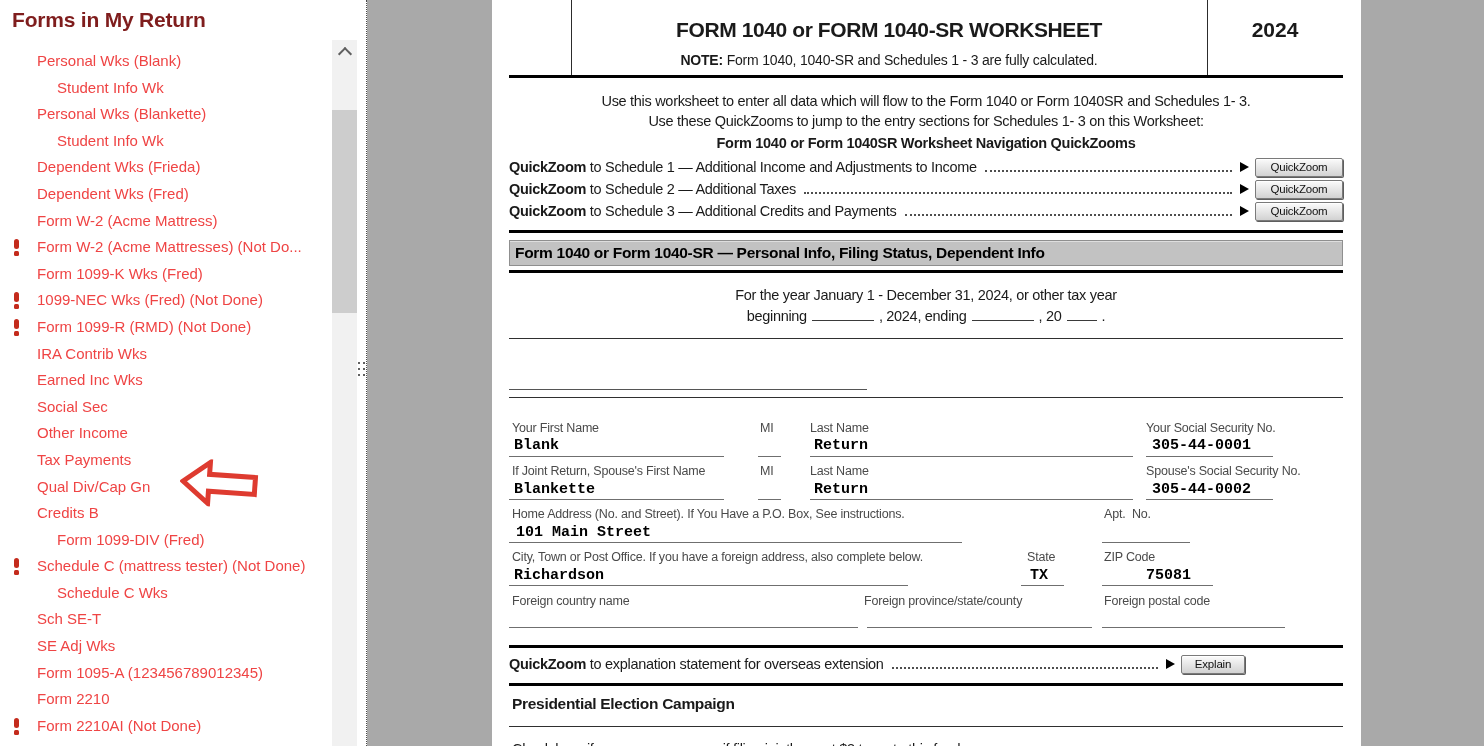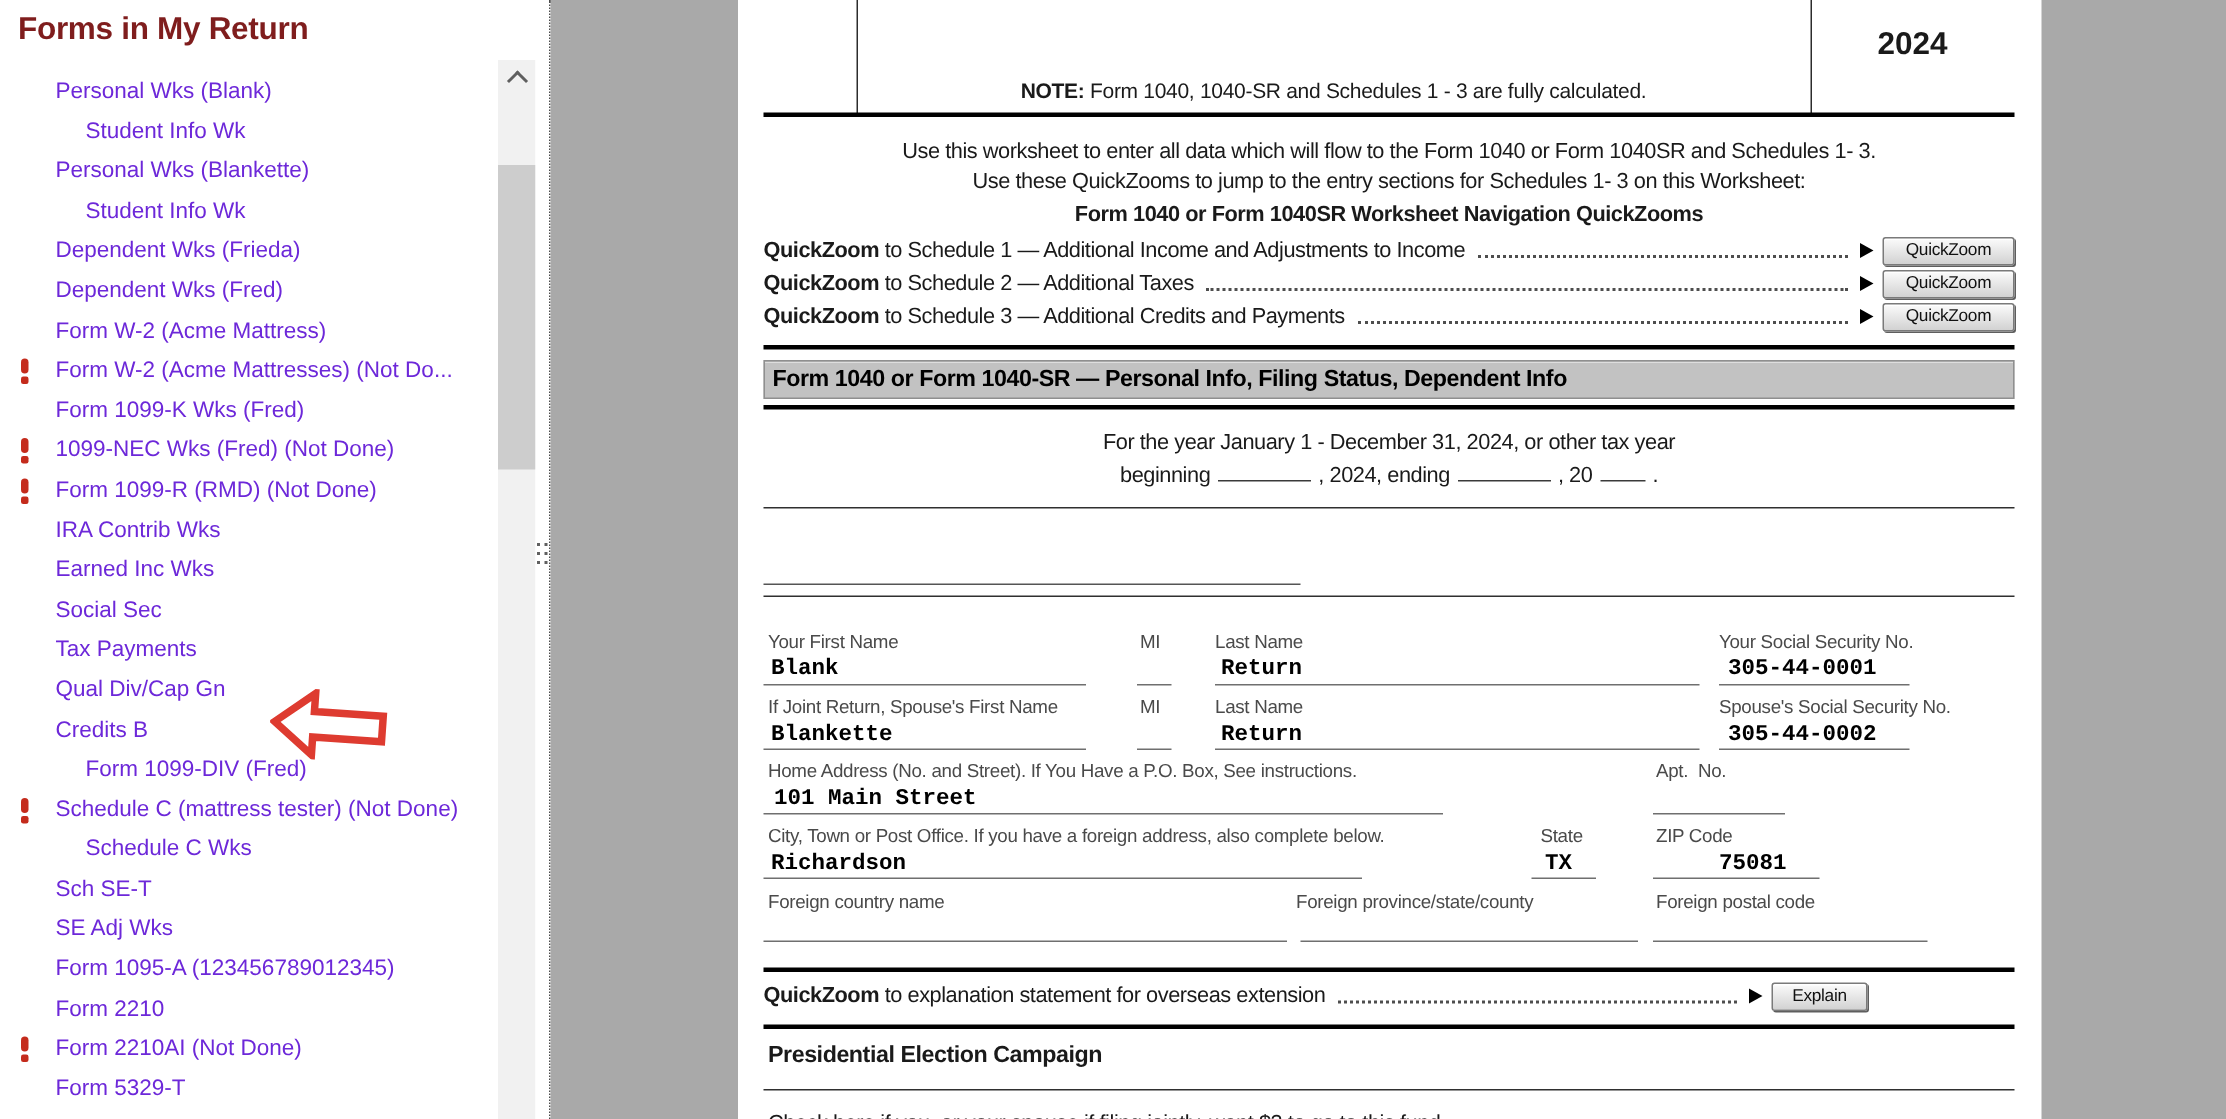--- a/index.html
+++ b/index.html
@@ -4,21 +4,21 @@
 <style>
   html,body { margin:0; padding:0; }
   #app {
     position:relative; width:1484px; height:746px; overflow:hidden;
     background:#fff; font-family:"Liberation Sans", sans-serif; color:#1a1a1a;
   }
   
   .sidebar { position:absolute; left:0; top:0; width:333px; height:746px; background:#fff; overflow:hidden; }
   .sb-title { position:absolute; left:12px; top:8px; margin:0; font-size:21px; font-weight:700; color:#7f1d1d; letter-spacing:-0.2px; }
   .forms-list { position:absolute; left:0; top:48px; width:100%; }
-  .form-item { position:relative; height:26.6px; line-height:26.6px; font-size:15px; color:#6d28d9; padding-left:37px; white-space:nowrap; cursor:default; }
+  .form-item { position:relative; height:26.6px; line-height:26.6px; font-size:15px; color:#ef4444; padding-left:37px; white-space:nowrap; cursor:default; }
   .form-item.indent { padding-left:57px; }
   .alert-ic { position:absolute; left:13px; top:5px; width:7px; height:17px; }
   .alert-ic .bar { position:absolute; left:1px; top:0; width:5px; height:10px; background:#c42b1c; border-radius:2.5px; }
   .alert-ic .dot { position:absolute; left:1px; bottom:0; width:5px; height:5px; background:#c42b1c; border-radius:1.5px; }
   .annot-arrow { position:absolute; left:180px; top:460px; width:78px; height:47px; transform:rotate(4deg); }
   
   .vscroll { position:absolute; left:332px; top:40px; width:25px; height:706px; background:#f1f1f1; }
   .scroll-up { height:24px; }
   .chev { display:block; width:8px; height:8px; border-left:2px solid #5f5f5f; border-top:2px solid #5f5f5f; transform:rotate(45deg); margin:9px auto 0; }
   .thumb { position:absolute; left:0; top:70px; width:25px; height:203px; background:#cdcdcd; }
@@ -82,20 +82,21 @@
             <i class="bar"></i>
             <i class="dot"></i>
           </span><span>1099-NEC Wks (Fred) (Not Done)</span></div>
         <div class="form-item"><span class="alert-ic">
             <i class="bar"></i>
             <i class="dot"></i>
           </span><span>Form 1099-R (RMD) (Not Done)</span></div>
         <div class="form-item"><span>IRA Contrib Wks</span></div>
         <div class="form-item"><span>Earned Inc Wks</span></div>
         <div class="form-item"><span>Social Sec</span></div>
+        <div class="form-item"><span>Other Income</span></div>
         <div class="form-item"><span>Tax Payments</span></div>
         <div class="form-item"><span>Qual Div/Cap Gn</span></div>
         <div class="form-item"><span>Credits B</span></div>
         <div class="form-item indent"><span>Form 1099-DIV (Fred)</span></div>
         <div class="form-item"><span class="alert-ic">
             <i class="bar"></i>
             <i class="dot"></i>
           </span><span>Schedule C (mattress tester) (Not Done)</span></div>
         <div class="form-item indent"><span>Schedule C Wks</span></div>
         <div class="form-item"><span>Sch SE-T</span></div>
@@ -129,20 +130,21 @@
         <span class="gdot"></span>
         <span class="gdot"></span>
     </div>
   </div>
 
   <div class="docarea">
     <div class="page">
 
       <div class="vline" style="left:79px;"></div>
       <div class="vline" style="left:715px;"></div>
+      <div class="abs ctr ftitle">FORM 1040 or FORM 1040-SR WORKSHEET</div>
       <div class="abs ctr fyear">2024</div>
       <div class="abs ctr fnote"><span class="b">NOTE:</span><span> Form 1040, 1040-SR and Schedules 1 - 3 are fully calculated.</span></div>
       <div class="hline-thick" style="top:75px;"></div>
 
       <div class="abs ctr introline" style="top:93px;">Use this worksheet to enter all data which will flow to the Form 1040 or Form 1040SR and Schedules 1- 3.</div>
       <div class="abs ctr introline" style="top:113px;">Use these QuickZooms to jump to the entry sections for Schedules 1- 3 on this Worksheet:</div>
       <div class="abs ctr introline b" style="top:135px;">Form 1040 or Form 1040SR Worksheet Navigation QuickZooms</div>
 
       <div class="qz-nav">
           <div class="qzrow"><span class="b">QuickZoom</span><span> to Schedule 1 — Additional Income and Adjustments to Income</span><span class="leader"></span><span class="tri"></span><button class="fbtn">QuickZoom</button></div>

